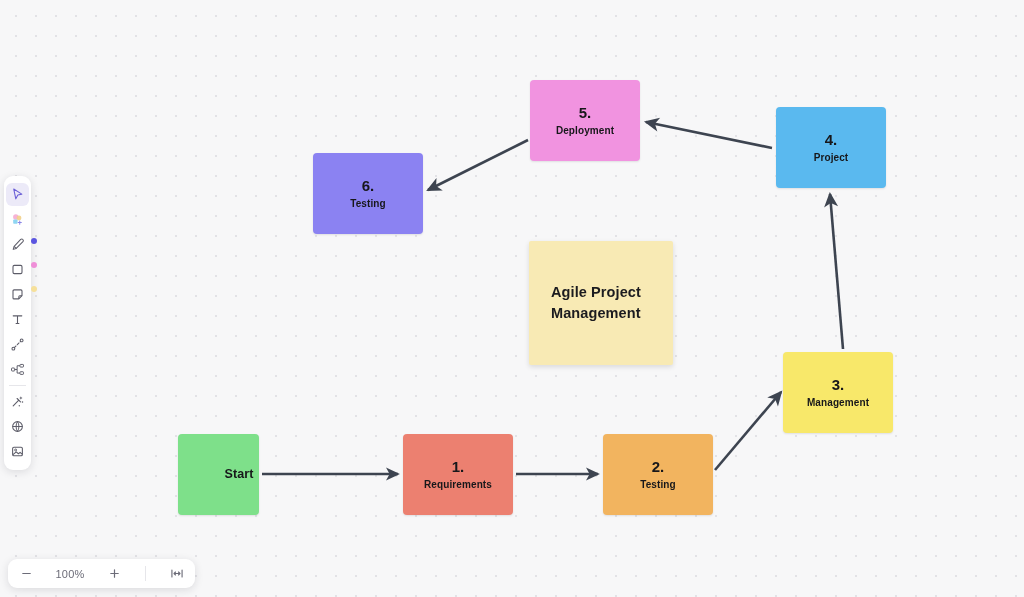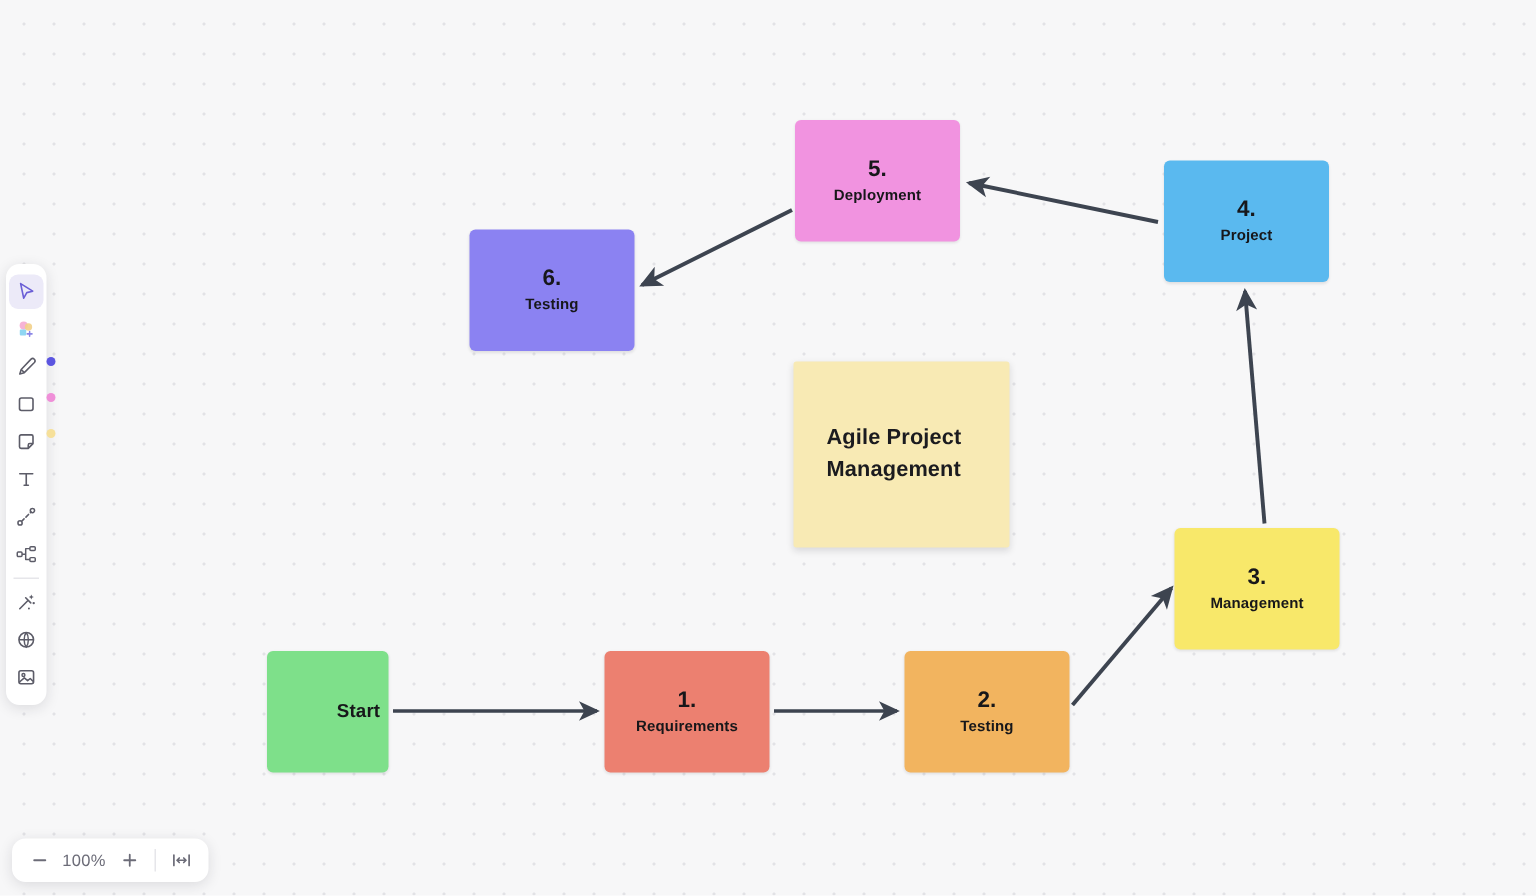--- a/index.html
+++ b/index.html
@@ -148,21 +148,21 @@
     position: absolute;
     left: 8px;
     bottom: 9px;
     height: 29px;
     background: #ffffff;
     border-radius: 9px;
     box-shadow: 0 2px 9px rgba(30,30,50,0.13);
     display: flex;
     align-items: center;
     padding: 0 6px;
-    gap: 2px;
+    gap: 16px;
     z-index: 5;
   }
 
   .zbtn {
     width: 24px;
     height: 23px;
     display: flex;
     align-items: center;
     justify-content: center;
     border-radius: 5px;

